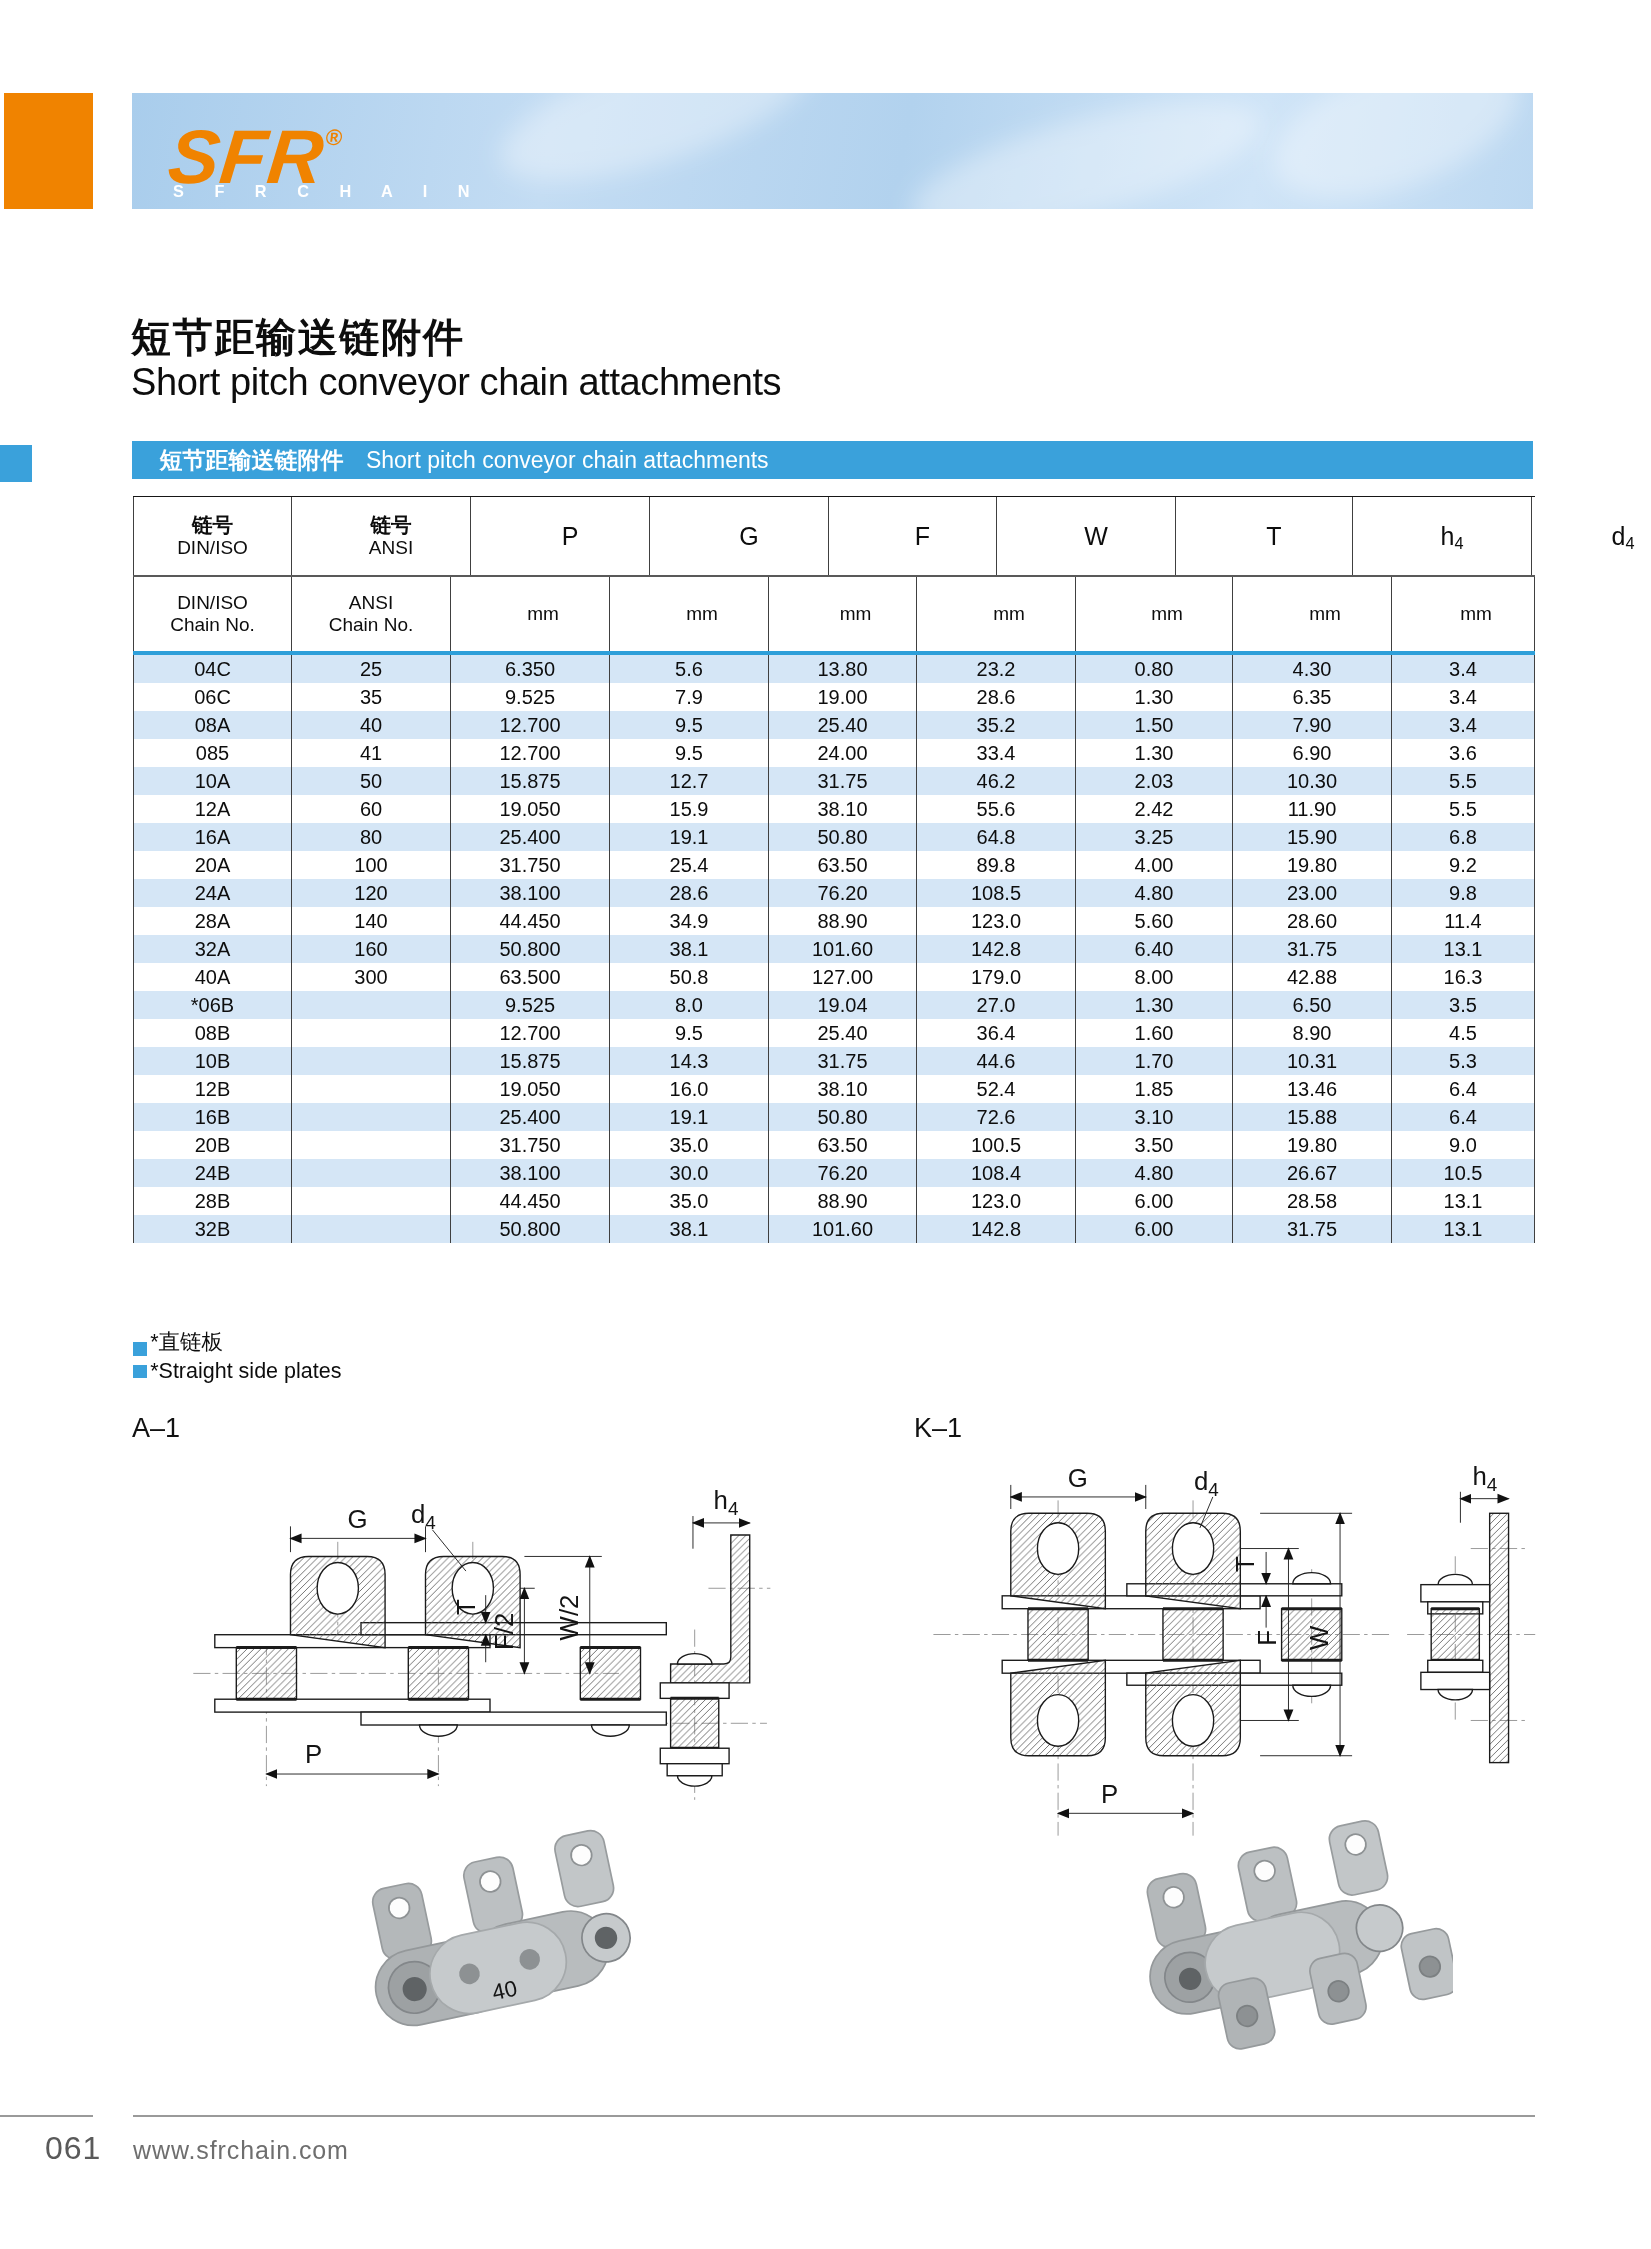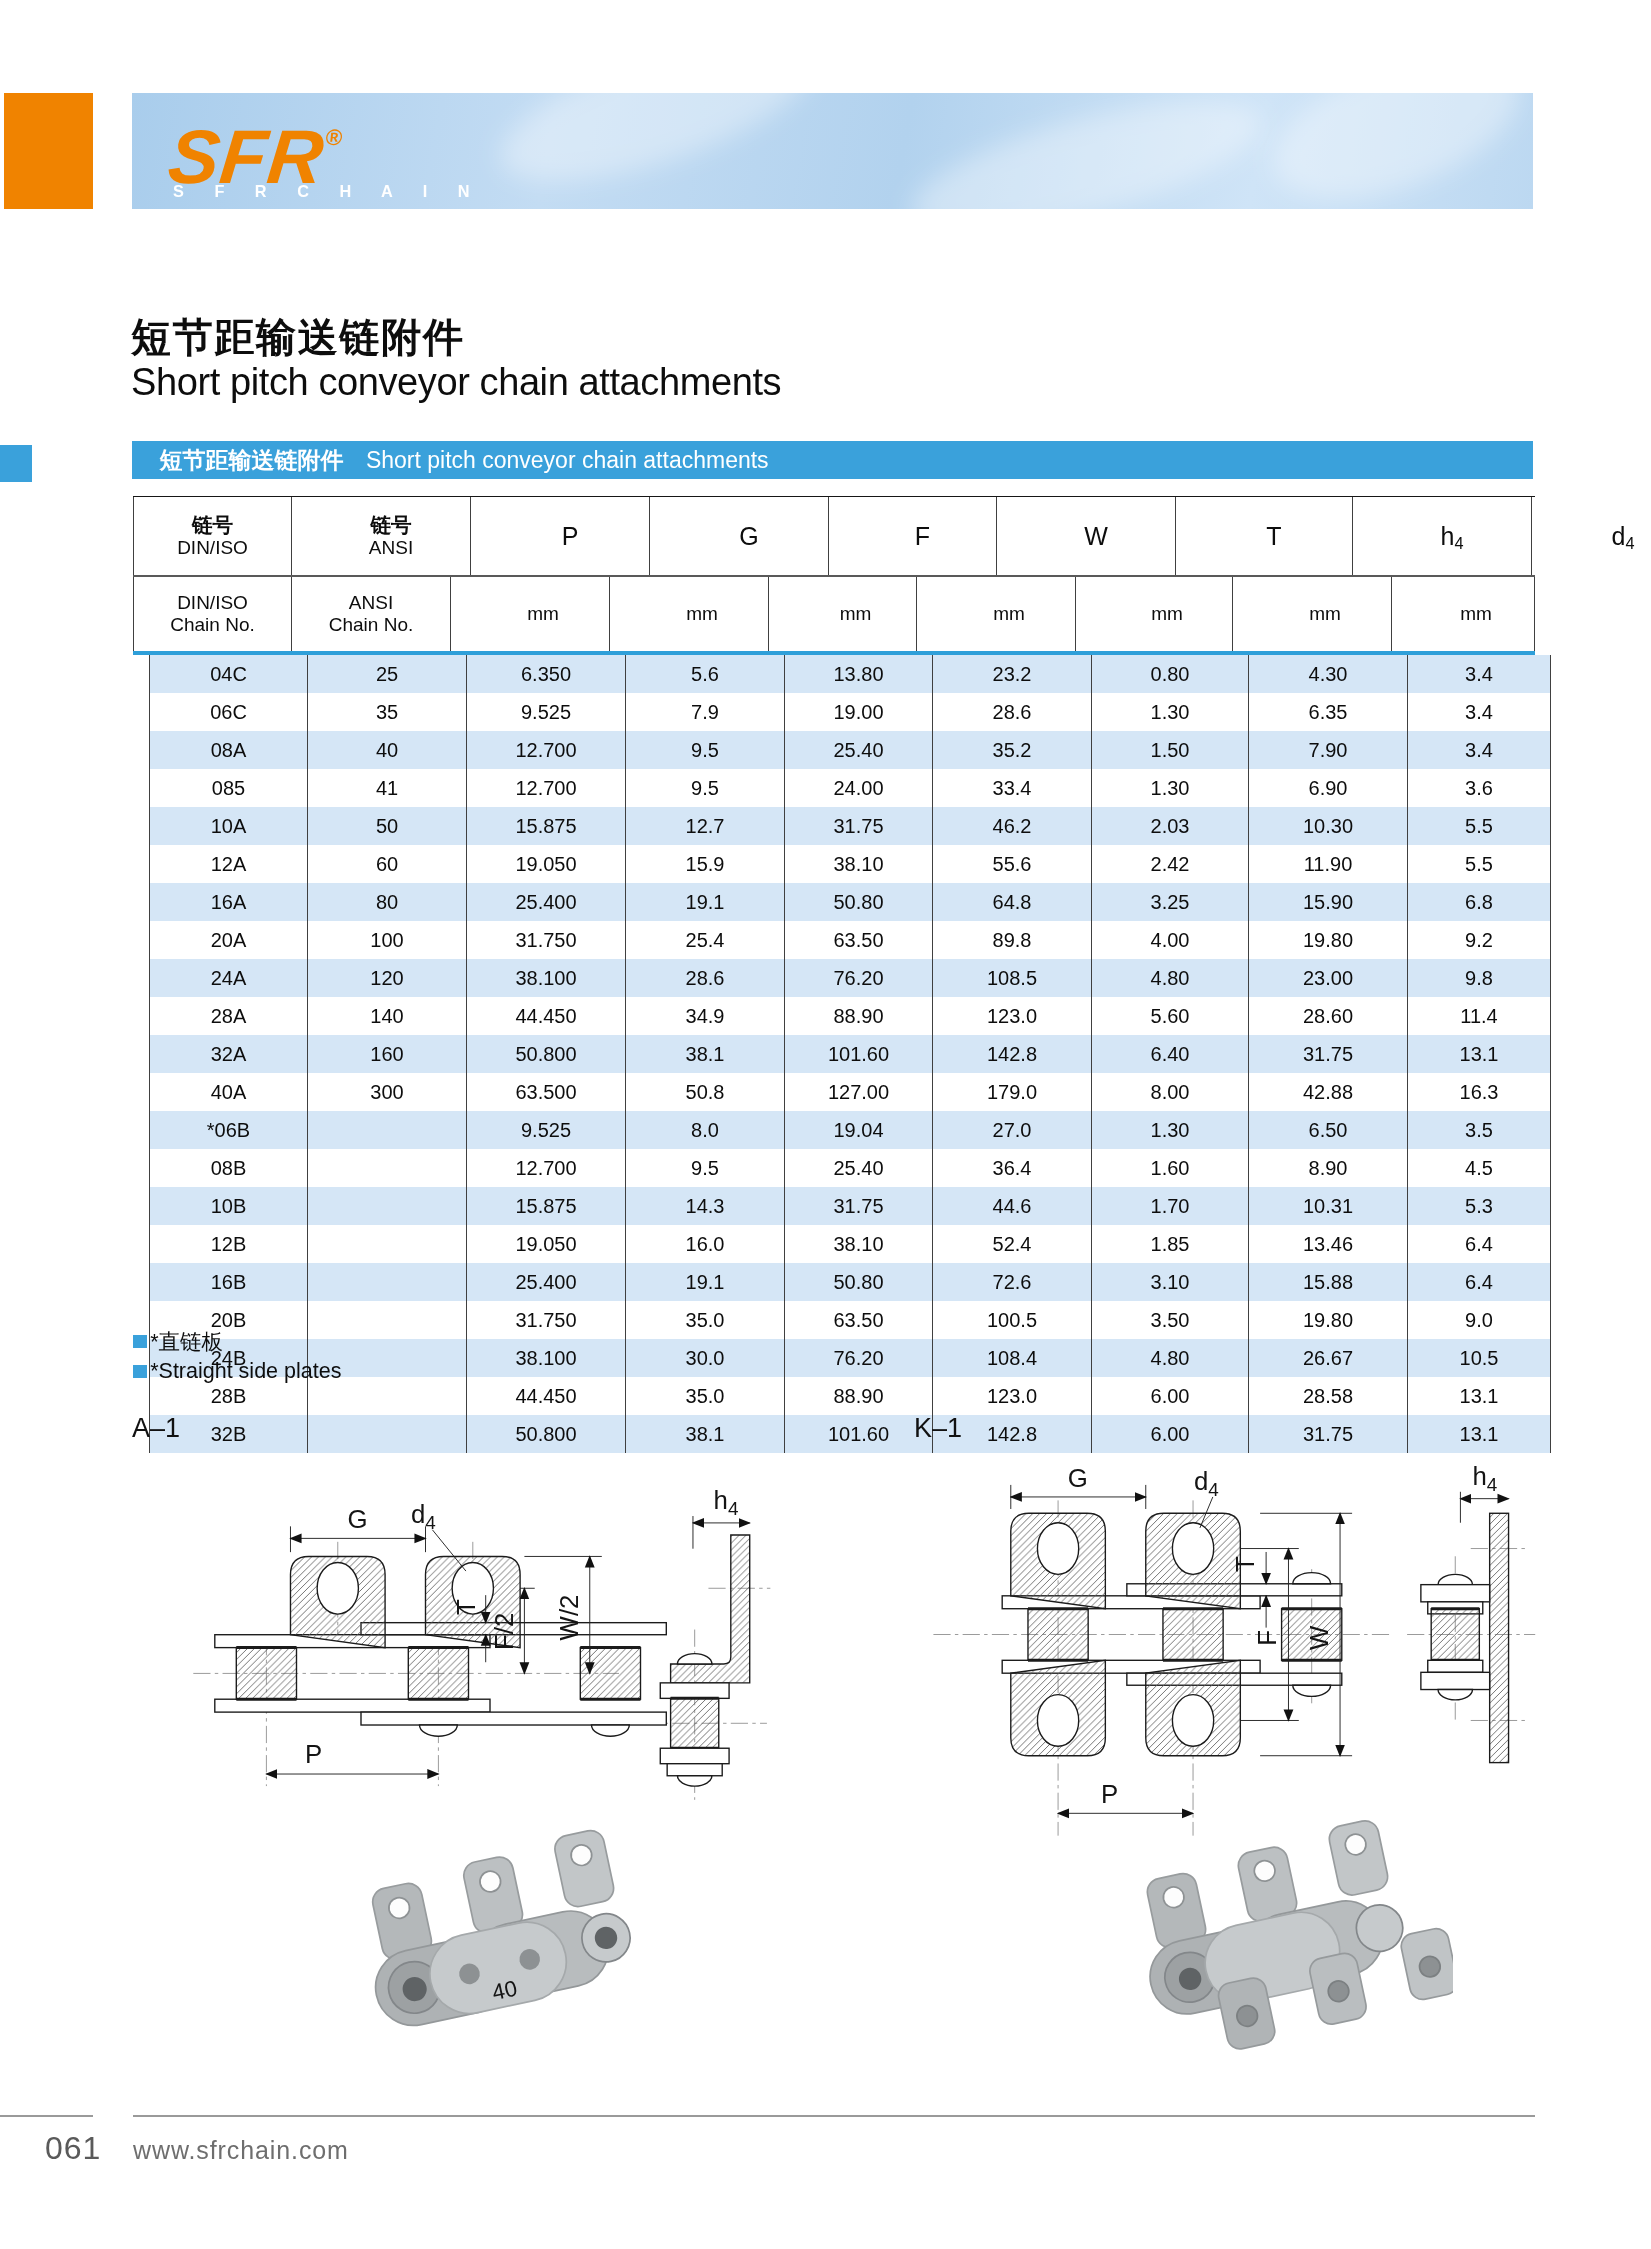--- a/index.html
+++ b/index.html
@@ -32,21 +32,21 @@
   .hrow2{height:74px;}
   .blue-rule{height:4.3px;background:#2E9FD9;}
   .hc,.td{display:flex;align-items:center;justify-content:center;border-right:0.9px solid #404040;}
   .hc{flex-direction:column;line-height:1.15;}
   .hc:first-child,.td:first-child{border-left:0.9px solid #404040;}
   .h-zh{font-size:20.6px;font-weight:700;}
   .h-en{font-size:19px;}
   .h-dim{font-size:25px;}
   .h-dim .sub{font-size:16.3px;position:relative;top:4.3px;}
   .h-unit{font-size:19px;margin-left:26px;}
-  .tr{height:38px;margin-left:16px;}
+  .tr{height:28px;}
   .tr:nth-child(odd) .td{background:#D5E6F6;}
   .td{font-size:20px;}
   
   .fnote{position:absolute;left:133px;display:flex;align-items:center;font-size:21.5px;font-weight:400;}
   .fnote .sq{width:13.8px;height:13.8px;background:#3AA1DB;margin-right:3.4px;flex:none;}
   .diag-label{position:absolute;font-size:27px;font-weight:400;color:#111;}
   
   svg text{font-family:"Liberation Sans",sans-serif;fill:#141414;}
   .dimtxt{font-size:30px;}
   .ssub{font-size:22px;}
@@ -371,21 +371,21 @@
           <div class="td">38.1</div>
           <div class="td">101.60</div>
           <div class="td">142.8</div>
           <div class="td">6.00</div>
           <div class="td">31.75</div>
           <div class="td">13.1</div>
         </div>
       </div>
   </div>
 
-  <div class="fnote" style="top:1327px;">
+  <div class="fnote" style="top:1327px;align-items:flex-end;">
     <span class="sq"></span>
     <span>*直链板</span>
   </div>
   <div class="fnote" style="top:1359px;">
     <span class="sq"></span>
     <span>*Straight side plates</span>
   </div>
 
   <div class="diag-label" style="left:132px;top:1413px;">A–1</div>
   <div class="diag-label" style="left:914px;top:1413px;">K–1</div>

